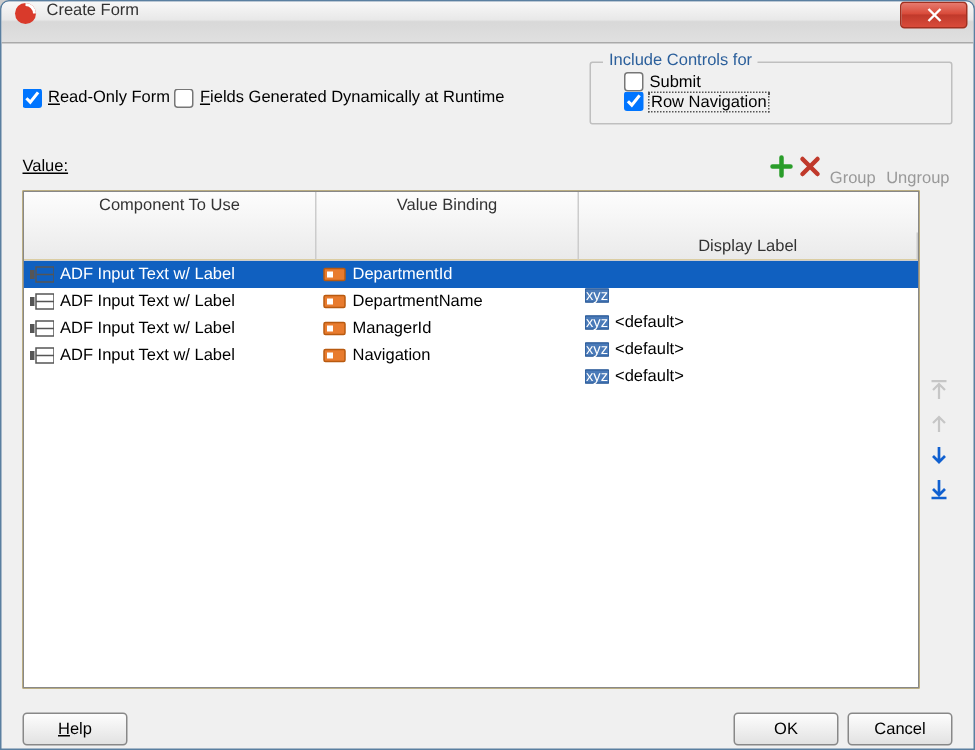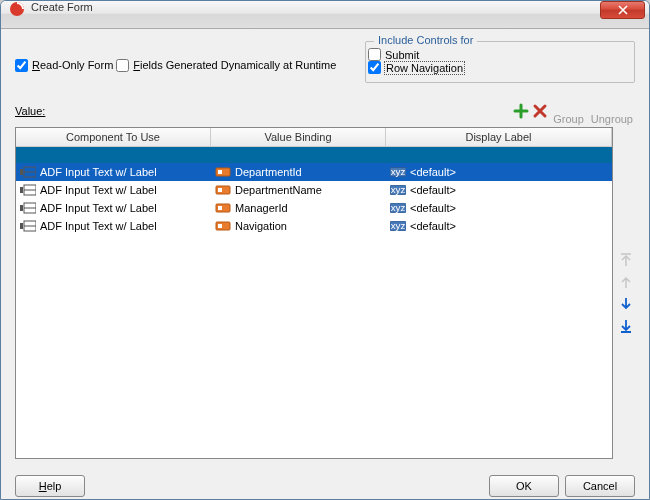--- a/index.html
+++ b/index.html
@@ -8,34 +8,34 @@
 .titlebar { height: 28px; background: linear-gradient(to bottom, #f8f8f8 0%, #e8e8e8 45%, #d8d8d8 50%, #e0e0e0 100%); display: flex; padding: 0 4px 0 8px; border-bottom: 1px solid #aaa; }
 .titlebar-icon { width: 16px; height: 16px; margin-right: 6px; }
 .titlebar-text { flex: 1; color: #333; }
 .close-btn { width: 45px; height: 18px; background: linear-gradient(to bottom, #e67a6e 0%, #d94b3a 45%, #c0392b 50%, #d94b3a 100%); border: 1px solid #a03020; border-radius: 3px; display: flex; align-items: center; justify-content: center; color: #fff; cursor: pointer; }
 .content { flex: 1; padding: 12px 14px 8px 14px; display: flex; flex-direction: column; }
 .description { color: #555; line-height: 1.35; margin-bottom: 18px; }
 .options-row { display: flex; margin-bottom: 14px; }
 .left-options { display: flex; flex-direction: row; gap: 3px; padding-top: 6px; }
 .checkbox-row { display: flex; align-items: center; gap: 4px; }
 .checkbox-row input { width: 13px; height: 13px; margin: 0; }
-.fieldset { border: 1px solid #bfbfbf; border-radius: 2px; padding: 6px 10px 8px 2px; margin-left: auto; width: 270px; position: relative; }
+.fieldset { border: 1px solid #bfbfbf; border-radius: 2px; padding: 6px 10px 8px 22px; margin-left: auto; width: 242px; position: relative; }
 .fieldset-legend { position: absolute; top: -8px; left: 8px; background: #f0f0f0; padding: 0 4px; color: #2b5f9b; }
 .fields-header { display: flex; align-items: center; margin-bottom: 2px; }
 .fields-label { flex: 1; }
 .toolbar-icons { display: flex; gap: 3px; align-items: center; }
 .tb-icon { width: 16px; height: 16px; cursor: pointer; display: flex; align-items: center; justify-content: center; }
 .tb-text { color: #999; padding: 0 2px; margin-top: 16px; }
 .grid-area { display: flex; flex: 1; min-height: 0; }
-.grid-wrap { flex: 1; border: 1px solid #888; background: #0369a1; display: flex; flex-direction: column; min-height: 0; gap: 16px; }
+.grid-wrap { flex: 1; border: 1px solid #888; background: #eab308; display: flex; flex-direction: column; min-height: 0; }
 .grid-header { display: flex; background: linear-gradient(to bottom, #fdfdfd, #eaeaea); border-bottom: 1px solid #ccc; }
 .grid-header-cell { border-right: 1px solid #ccc; padding: 3px 4px; text-align: center; color: #333; }
 .col1 { width: 195px; }
 .col2 { width: 175px; }
-.col3 { flex: 1; }
+.col3 { flex: 1; margin-top: 27px; }
 .grid-body { flex: 1; overflow: auto; background: #fff; }
 .grid-row { display: flex; height: 18px; align-items: center; }
 .grid-row.selected { background: #1060c0; color: #fff; }
 .grid-cell { display: flex; align-items: center; padding: 0 4px; gap: 4px; overflow: hidden; white-space: nowrap; border-right: 1px solid transparent; }
 .cell-icon { width: 16px; height: 14px; flex-shrink: 0; }
 .side-arrows { width: 22px; display: flex; flex-direction: column; align-items: center; justify-content: center; gap: 6px; padding-left: 4px; }
 .arrow-btn { width: 16px; height: 16px; cursor: pointer; }
 .arrow-btn.disabled { opacity: 0.4; cursor: default; }
 .button-row { display: flex; padding: 8px 14px 2px 14px; }
 .btn { min-width: 70px; height: 22px; background: linear-gradient(to bottom, #fdfdfd, #e2e2e2); border: 1px solid #888; border-radius: 3px; cursor: pointer; padding: 0 12px; }

